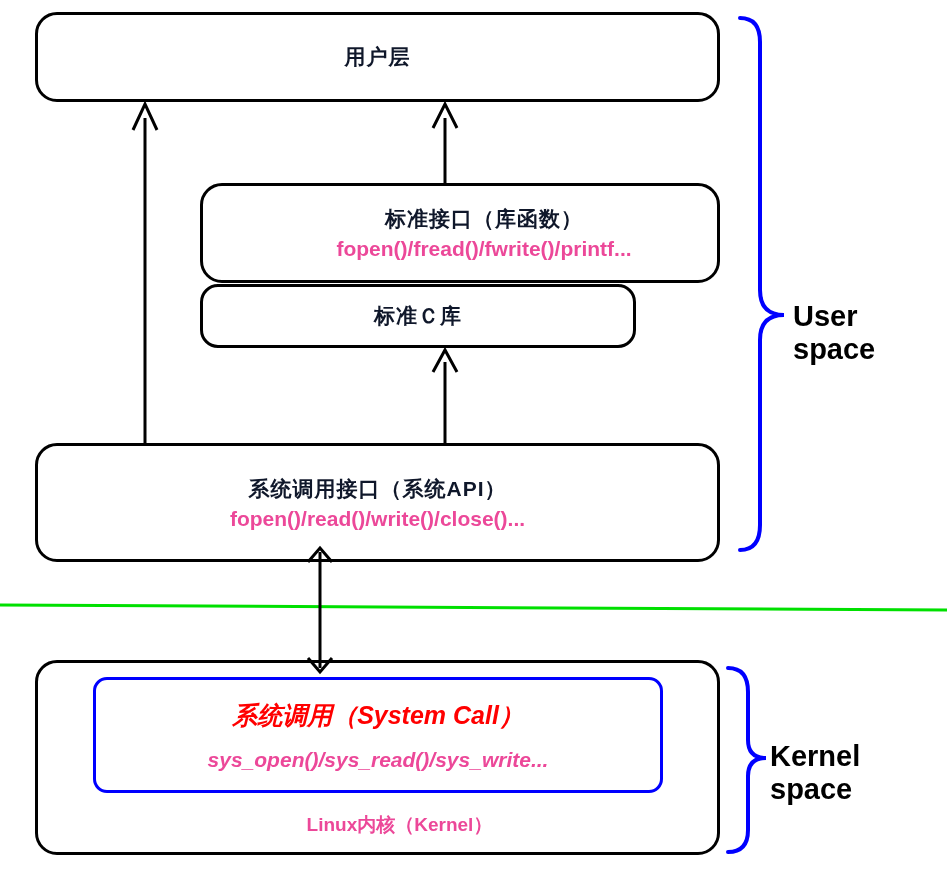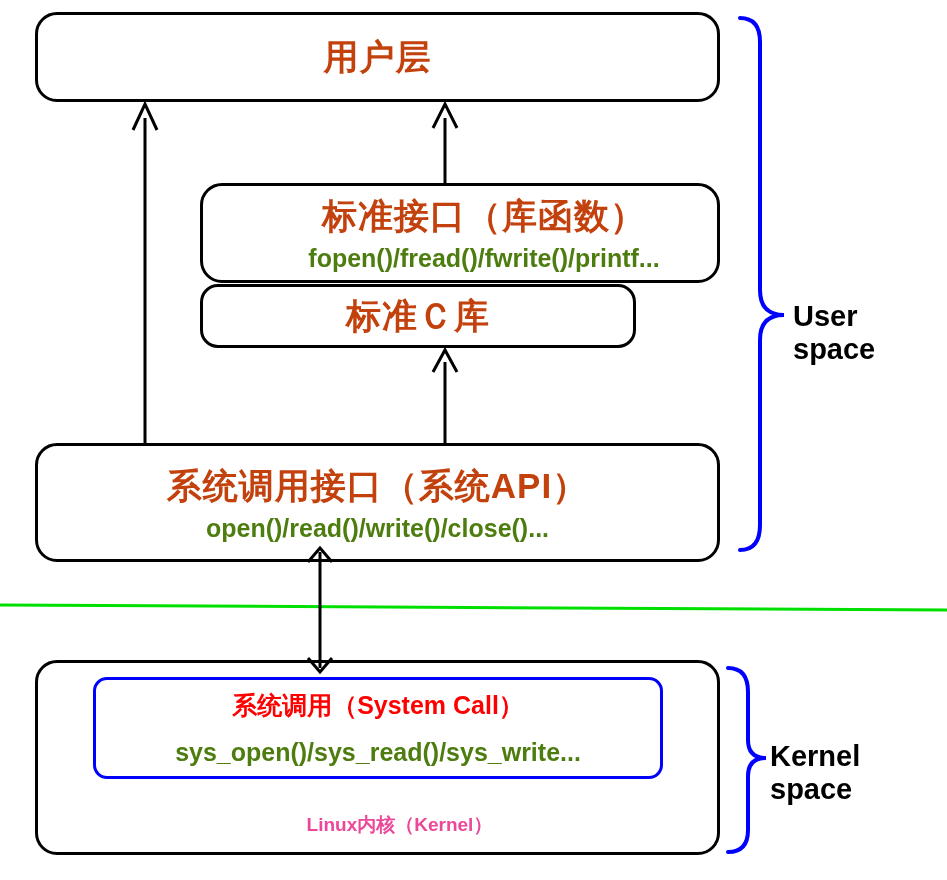--- a/index.html
+++ b/index.html
@@ -16,29 +16,29 @@
     border: 3px solid #000;
     border-radius: 22px;
     background: #fff;
     text-align: center;
     display: flex;
     flex-direction: column;
     justify-content: center;
     align-items: center;
   }
   .title-line {
-    font-size: 35px;
+    font-size: 21px;
     font-weight: 700;
-    color: #c2410c;
+    color: #0f172a;
     letter-spacing: 1px;
   }
   .api-line {
-    font-size: 25px;
+    font-size: 21px;
     font-weight: 600;
-    color: #4d7c0f;
+    color: #ec4899;
     margin-top: 4px;
   }
   .red-line {
     font-size: 25px;
     font-weight: 700;
     color: #ff0000;
   }
   .inner-box {
     position: absolute;
     border: 3px solid #0000ff;
@@ -80,25 +80,25 @@
   <div class="title-line">标准接口（库函数）</div>
   <div class="api-line">fopen()/fread()/fwrite()/printf...</div>
 </div>
 
 <div class="box" style="left:200px; top:284px; width:436px; height:64px; border-radius:18px;">
   <div class="title-line">标准Ｃ库</div>
 </div>
 
 <div class="box" style="left:35px; top:443px; width:685px; height:119px;">
   <div class="title-line">系统调用接口（系统API）</div>
-  <div class="api-line">open()/read()/write()/close()...</div>
+  <div class="api-line">fopen()/read()/write()/close()...</div>
 </div>
 
 <div class="box" style="left:35px; top:660px; width:685px; height:195px;">
-  <div class="inner-box" style="left:55px; top:14px; width:570px; height:102px;">
+  <div class="inner-box" style="left:55px; top:14px; width:570px; height:116px;font-style:italic;">
     <div class="red-line">系统调用（System Call）</div>
     <div class="api-line" style="margin-top:16px;">sys_open()/sys_read()/sys_write...</div>
   </div>
   <div class="kernel-label" style="left:0; right:0; bottom:14px; text-align:center;">Linux内核（Kernel）</div>
 </div>
 
 <div class="brace-label" style="left:793px; top:300px;">User space</div>
 <div class="brace-label" style="left:770px; top:740px;">Kernel space</div>
 
 <svg class="overlay" viewBox="0 0 947 880">

